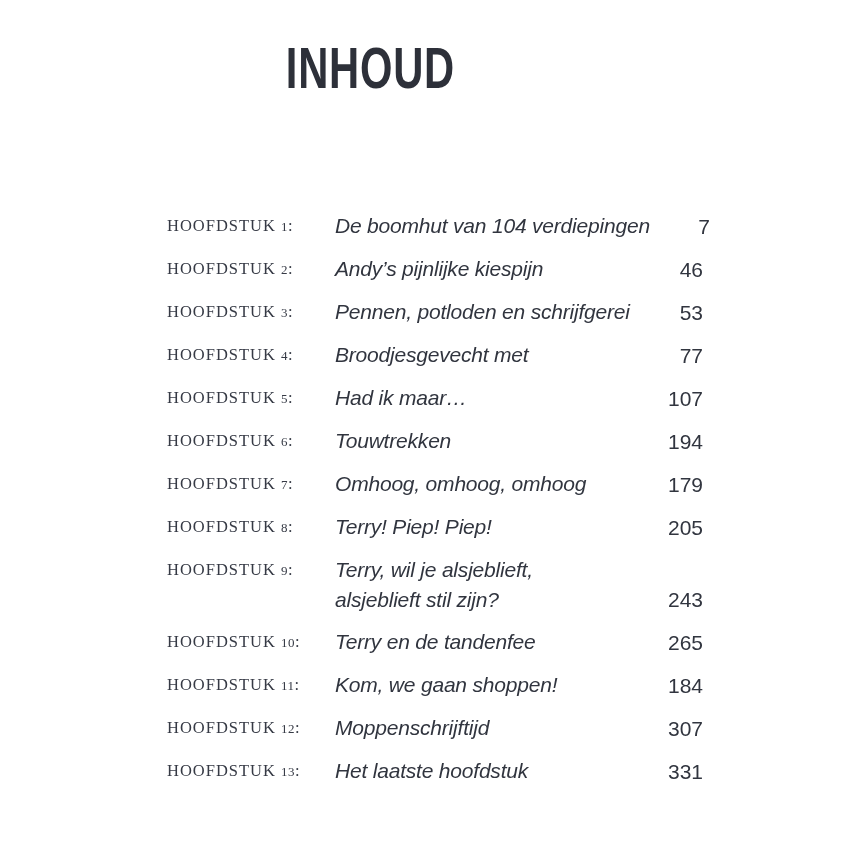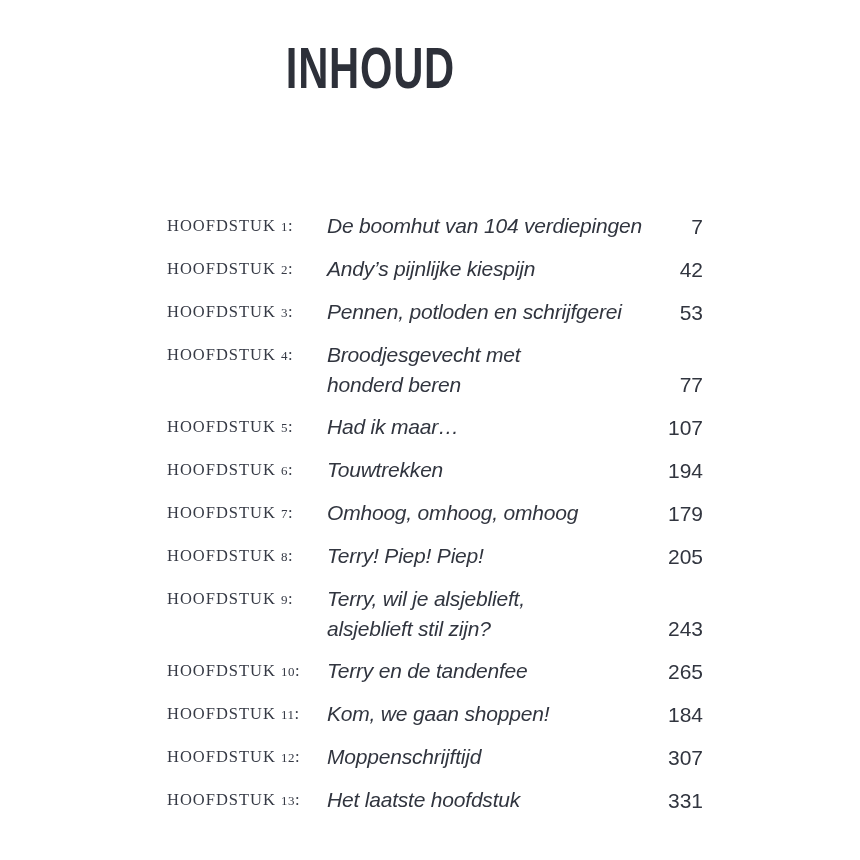--- a/index.html
+++ b/index.html
@@ -44,20 +44,21 @@
   .toc{
     position:absolute;
     left:167px;
     top:211px;
     width:536px;
   }
   .row{
     display:flex;
     align-items:flex-start;
     margin-bottom:12px;
+    gap:8px;
   }
   .label{
     width:160px;
     flex:0 0 160px;
     font-family:"Liberation Serif", serif;
     font-size:16.5px;
     line-height:30px;
     letter-spacing:1px;
     color:#363a45;
     white-space:nowrap;
@@ -100,36 +101,35 @@
           <div class="tline">De boomhut van 104 verdiepingen</div>
         </div>
     <div class="pagenum">7</div>
   </div>
 
   <div class="row">
     <div class="label"><span class="word">HOOFDSTUK</span><span class="num">2</span><span class="colon">:</span></div>
     <div class="titles">
           <div class="tline">Andy’s pijnlijke kiespijn</div>
         </div>
-    <div class="pagenum">42</div>
+    <div class="pagenum">46</div>
   </div>
 
   <div class="row">
     <div class="label"><span class="word">HOOFDSTUK</span><span class="num">3</span><span class="colon">:</span></div>
     <div class="titles">
           <div class="tline">Pennen, potloden en schrijfgerei</div>
         </div>
     <div class="pagenum">53</div>
   </div>
 
   <div class="row">
     <div class="label"><span class="word">HOOFDSTUK</span><span class="num">4</span><span class="colon">:</span></div>
     <div class="titles">
           <div class="tline">Broodjesgevecht met</div>
-          <div class="tline">honderd beren</div>
         </div>
     <div class="pagenum">77</div>
   </div>
 
   <div class="row">
     <div class="label"><span class="word">HOOFDSTUK</span><span class="num">5</span><span class="colon">:</span></div>
     <div class="titles">
           <div class="tline">Had ik maar…</div>
         </div>
     <div class="pagenum">107</div>

